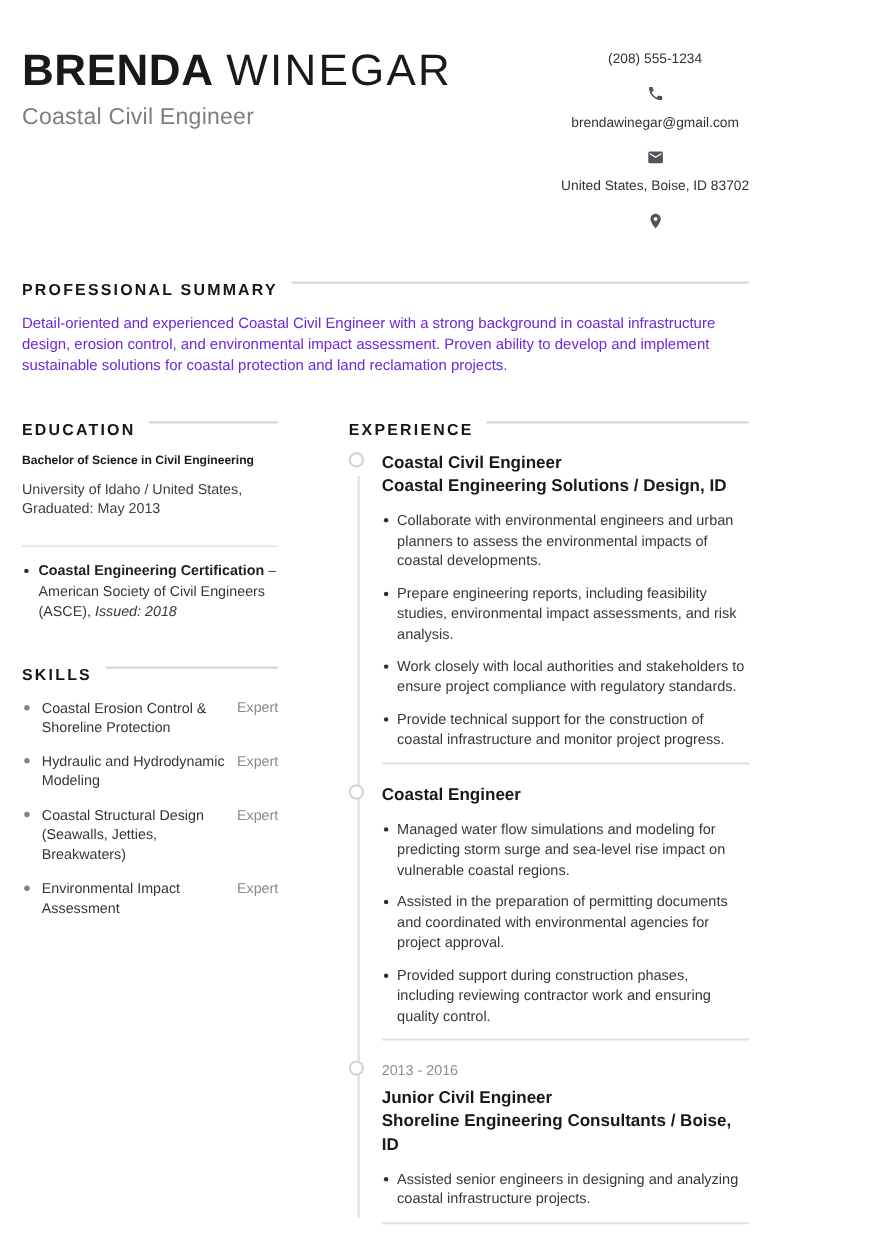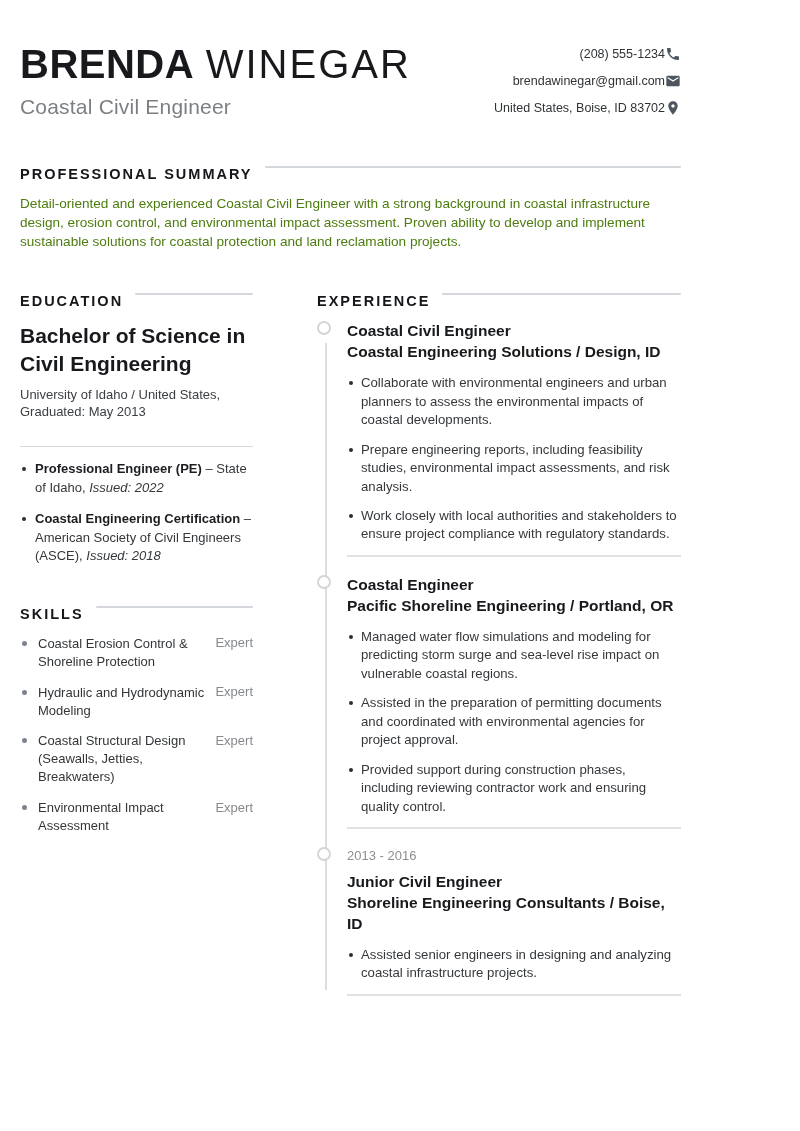--- a/index.html
+++ b/index.html
@@ -12,42 +12,42 @@
   .page { width:724px; height:1131px; background:#fff; padding:44px 43px 40px 20px; }
 
   
   .header { display:flex; justify-content:space-between; align-items:flex-start; }
   .name { font-size:40px; line-height:1.0; color:#17191c; letter-spacing:0.5px; white-space:nowrap; }
   .name .first { font-weight:800; }
   .name .last  { font-weight:300; letter-spacing:2px; }
   .subtitle { margin-top:11px; font-size:21px; color:#7c8084; letter-spacing:0.2px; }
 
   .contact { padding-top:2px; }
-  .contact-row { display:flex; justify-content:flex-end; align-items:center; gap:0; margin-bottom:11px; }
+  .contact-row { display:flex; justify-content:space-between; align-items:center; gap:17px; margin-bottom:11px;flex-direction:column; }
   .contact-row:last-child { margin-bottom:0; }
   .contact-text { font-size:12.5px; color:#303336; }
   .cicon { width:16px; height:16px; flex:0 0 auto; }
   .cicon svg { width:16px; height:16px; fill:#4d565e; display:block; }
 
   
   .sec-head { display:flex; align-items:flex-start; }
   .sec-head h2 { font-size:14.5px; font-weight:700; letter-spacing:2px; color:#141619; white-space:nowrap; }
   .sec-rule { flex:1; height:2px; background:#d4d7db; margin-left:12px; border-radius:1px; }
 
   
   .summary-sec { margin-top:47px; }
-  .summary-text { margin-top:13px; font-size:13.6px; line-height:1.38; color:#4d7c0f; }
+  .summary-text { margin-top:13px; font-size:13.6px; line-height:1.38; color:#6d28d9; }
 
   
   .columns { display:flex; margin-top:42px; }
   .col-left { width:233px; flex:0 0 233px; }
   .col-right { flex:1; margin-left:64px; }
 
   
-  .degree { margin-top:13px; font-size:21px; font-weight:700; line-height:1.3; color:#17191c; }
+  .degree { margin-top:13px; font-size:11px; font-weight:700; line-height:1.3; color:#17191c; }
   .school { margin-top:9px; font-size:13px; line-height:1.35; color:#3c4044; }
   .divider { height:1.5px; background:#d6d9dc; margin-top:25px; }
   .subheading { margin-top:22px; font-size:17px; font-weight:700; color:#17191c; letter-spacing:0.2px; }
   .certs { list-style:none; margin-top:13px; }
   .certs li { position:relative; padding-left:15px; margin-bottom:13px; font-size:13px; line-height:1.42; color:#35383b; }
   .certs li::before { content:''; position:absolute; left:2px; top:7px; width:4px; height:4px; border-radius:50%; background:#2b2e31; }
   .certs b { color:#1b1d20; }
   .certs i { font-style:italic; }
 
   .skills-sec { margin-top:40px; }
@@ -123,21 +123,20 @@
         <h2>EDUCATION</h2>
         <div class="sec-rule"></div>
       </div>
       <div class="degree">Bachelor of Science in Civil Engineering</div>
       <div class="school">University of Idaho / United States, Graduated: May 2013</div>
 
       <div class="divider"></div>
 
       <ul class="certs">
 
-          <li><b>Professional Engineer (PE)</b><span> – State of Idaho, </span><i>Issued: 2022</i></li>
 
           <li><b>Coastal Engineering Certification</b><span> – American Society of Civil Engineers (ASCE), </span><i>Issued: 2018</i></li>
 
       </ul>
 
       <div class="skills-sec">
         <div class="sec-head">
           <h2>SKILLS</h2>
           <div class="sec-rule"></div>
         </div>
@@ -184,29 +183,29 @@
             <div class="jobtitle">Coastal Civil Engineer</div>
             <div class="company">Coastal Engineering Solutions / Design, ID</div>
             <ul class="duties">
 
                 <li>Collaborate with environmental engineers and urban planners to assess the environmental impacts of coastal developments.</li>
 
                 <li>Prepare engineering reports, including feasibility studies, environmental impact assessments, and risk analysis.</li>
 
                 <li>Work closely with local authorities and stakeholders to ensure project compliance with regulatory standards.</li>
 
+                <li>Provide technical support for the construction of coastal infrastructure and monitor project progress.</li>
 
             </ul>
             <div class="entry-divider"></div>
           </div>
 
           <div class="entry">
             <span class="tdot"></span>
             <div class="jobtitle">Coastal Engineer</div>
-            <div class="company">Pacific Shoreline Engineering / Portland, OR</div>
             <ul class="duties">
 
                 <li>Managed water flow simulations and modeling for predicting storm surge and sea-level rise impact on vulnerable coastal regions.</li>
 
                 <li>Assisted in the preparation of permitting documents and coordinated with environmental agencies for project approval.</li>
 
                 <li>Provided support during construction phases, including reviewing contractor work and ensuring quality control.</li>
 
             </ul>
             <div class="entry-divider"></div>

